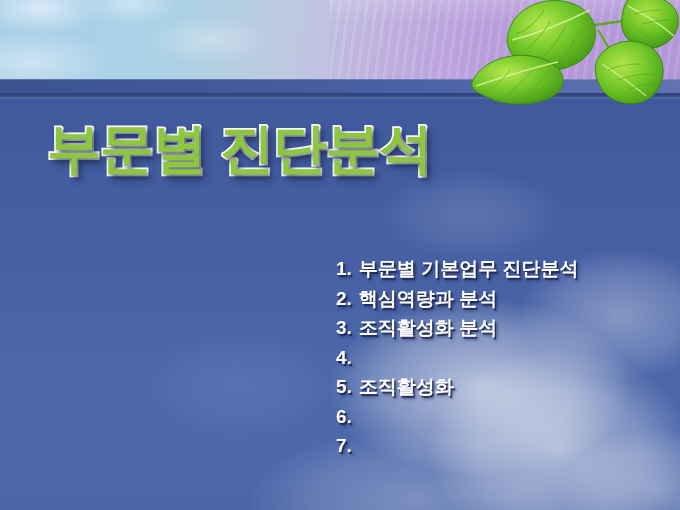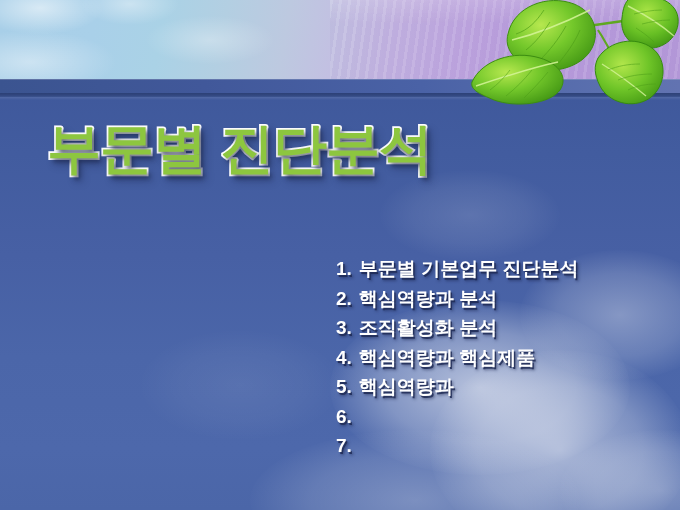--- a/index.html
+++ b/index.html
@@ -247,25 +247,24 @@
     <div class="list-item">
       <span class="list-num">2.</span>
       <span>핵심역량과 분석</span>
     </div>
     <div class="list-item">
       <span class="list-num">3.</span>
       <span>조직활성화 분석</span>
     </div>
     <div class="list-item">
       <span class="list-num">4.</span>
-      <span>핵심역량과 핵심제품</span>
     </div>
     <div class="list-item">
       <span class="list-num">5.</span>
-      <span>핵심역량과</span>
+      <span>조직활성화</span>
     </div>
     <div class="list-item">
       <span class="list-num">6.</span>
     </div>
     <div class="list-item">
       <span class="list-num">7.</span>
     </div>
   </div>
 
 </div>

